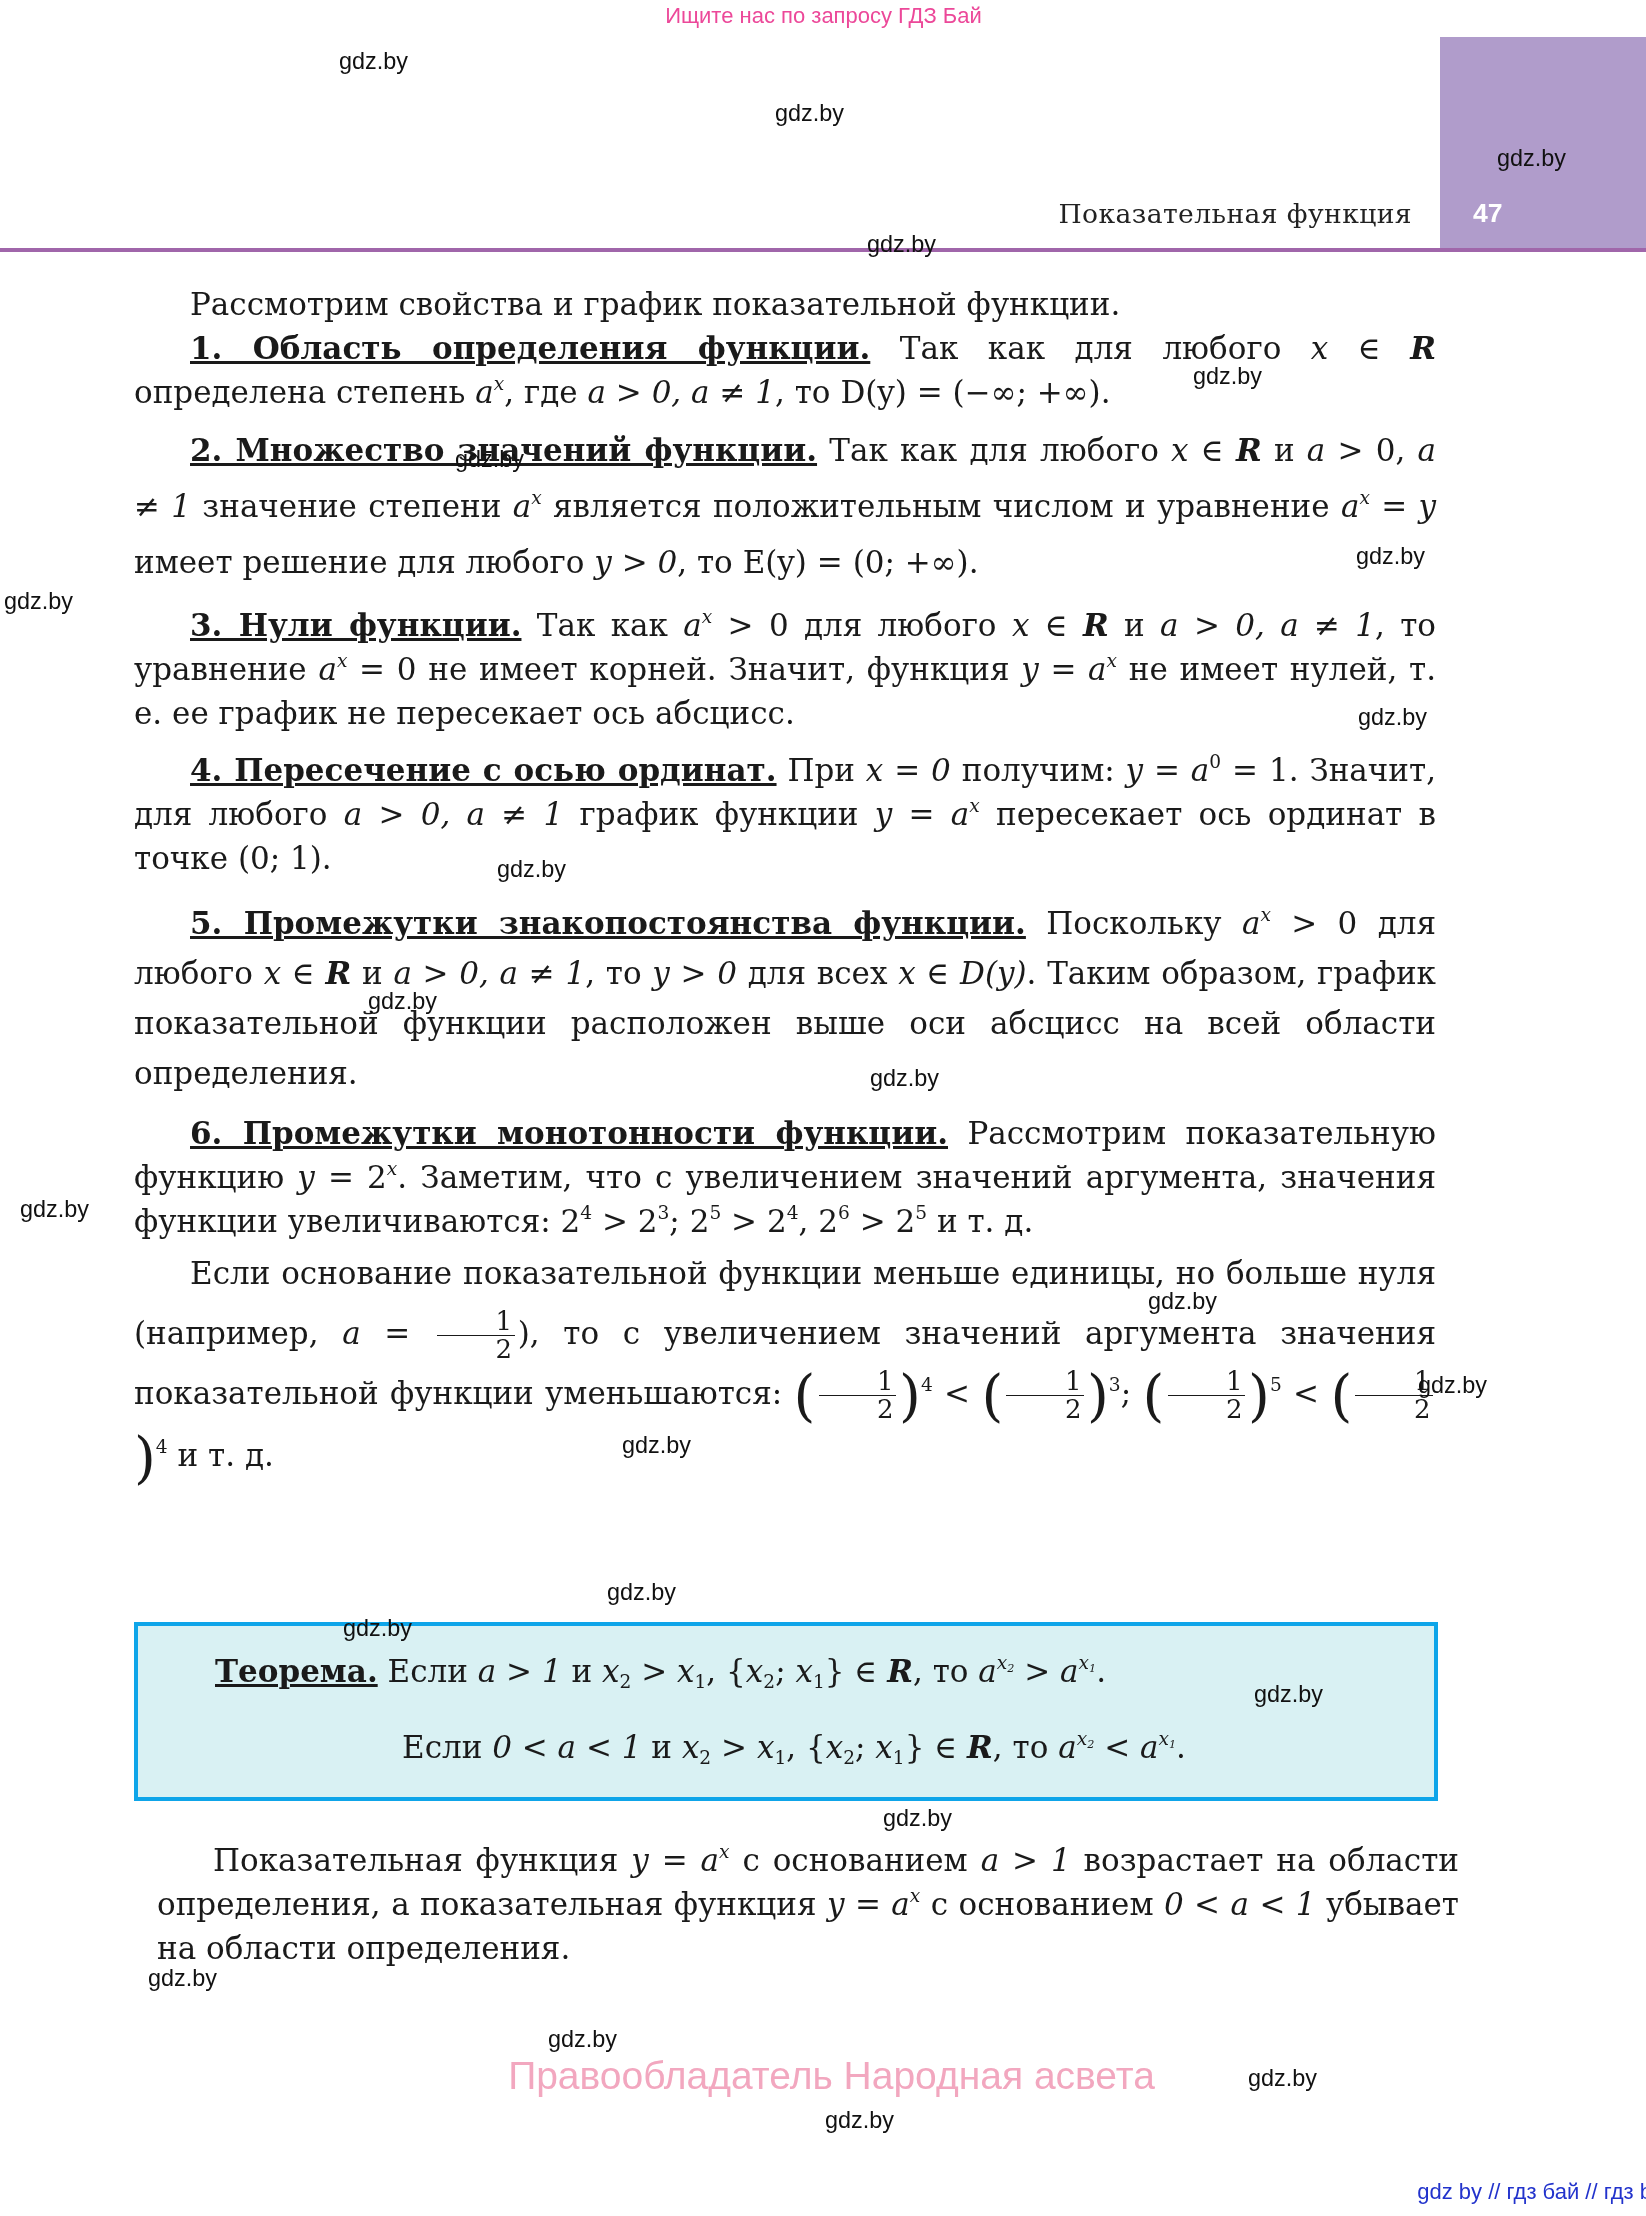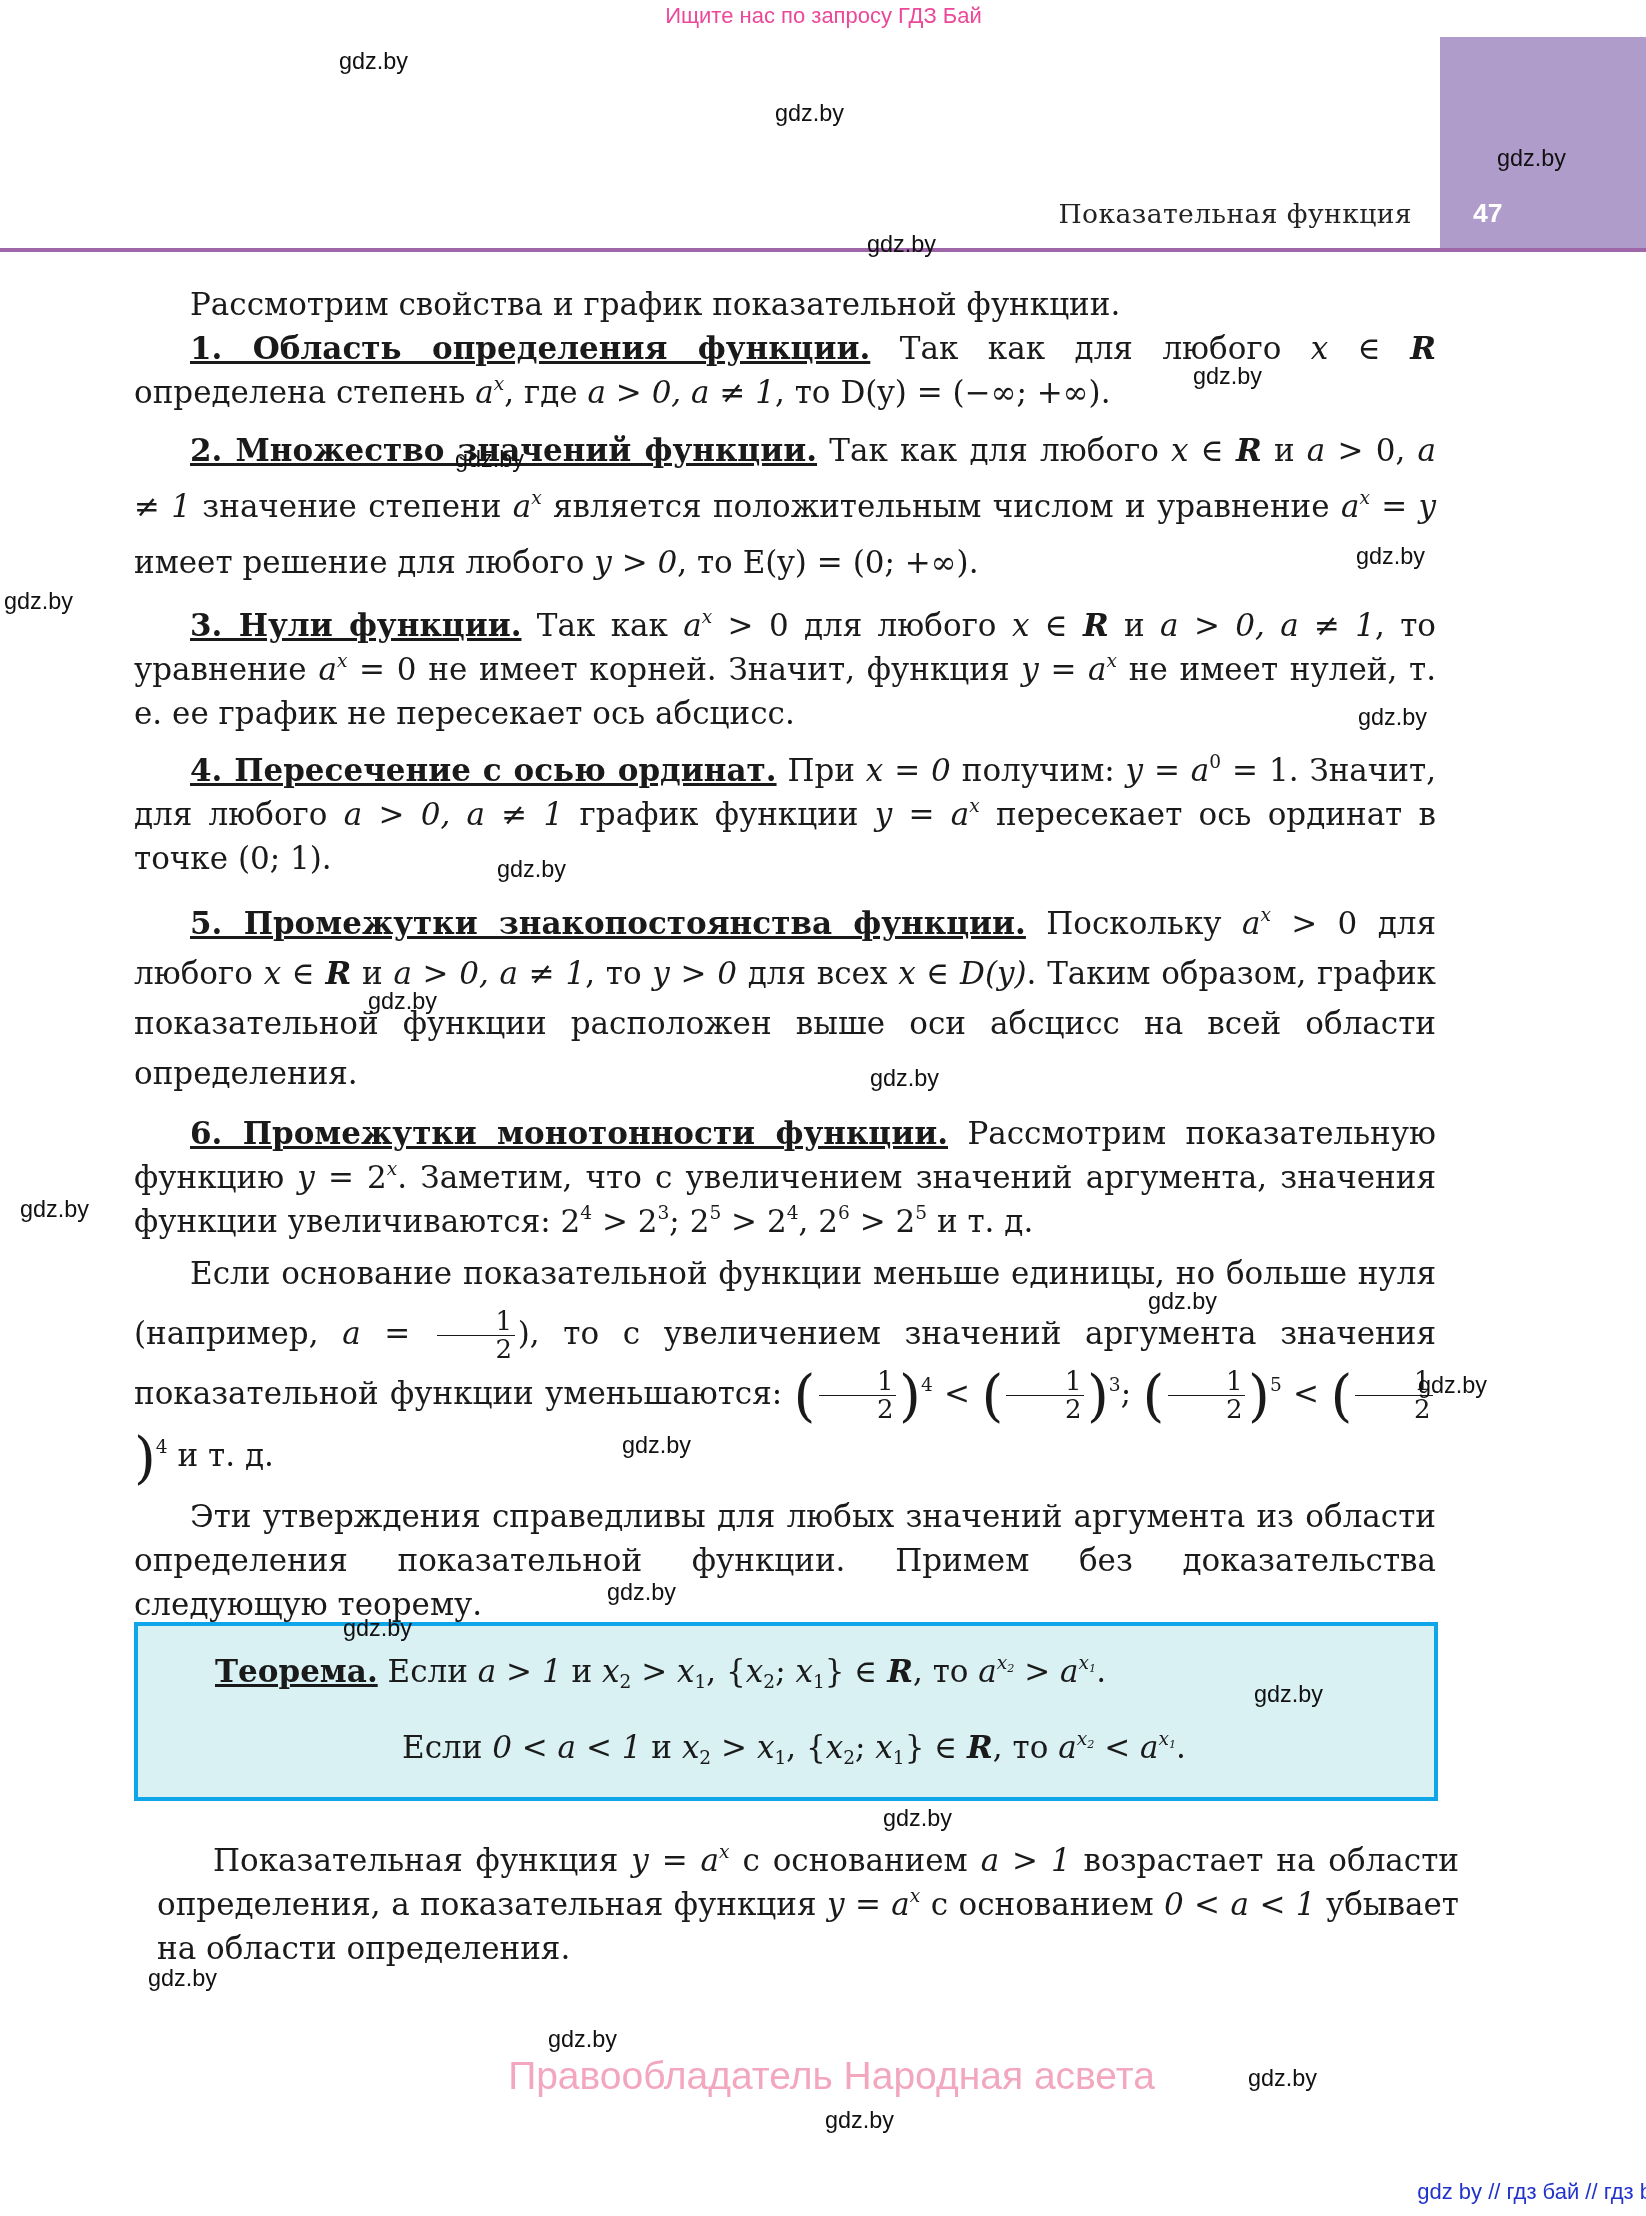--- a/index.html
+++ b/index.html
@@ -73,21 +73,20 @@
         <span class="num">1</span>
         <span>2</span>
       </span><span class="paren">)</span><sup>3</sup><span>; </span><span class="paren">(</span><span class="frac">
         <span class="num">1</span>
         <span>2</span>
       </span><span class="paren">)</span><sup>5</sup><span> &lt; </span><span class="paren">(</span><span class="frac">
         <span class="num">1</span>
         <span>2</span>
       </span><span class="paren">)</span><sup>4</sup><span> и т. д.</span></p>
 
-  <p class="p indent" style="margin-top:6.4px;"><span>Эти утверждения справедливы для любых значений аргумента из области определения показательной функции. Примем без доказательства следующую теорему.</span></p>
 </div>
 
 <div class="abs theorem">
   <div class="theorem-line" style="left:77px; top:27px;"><span class="b">Теорема.</span><span> Если </span><span class="m">a &gt; 1</span><span> и </span><span class="m">x</span><sub>2</sub><span> &gt; </span><span class="m">x</span><sub>1</sub><span>, </span><span>{</span><span class="m">x</span><sub>2</sub><span>; </span><span class="m">x</span><sub>1</sub><span>}</span><span> ∈ </span><span class="R">R</span><span>, </span><span>  то </span><span class="m">a</span><sup class="m"><span>x</span><sub>2</sub></sup><span> &gt; </span><span class="m">a</span><sup class="m"><span>x</span><sub>1</sub></sup><span>.</span></div>
   <div class="theorem-line" style="left:264px; top:103px;"><span>Если </span><span class="m">0  &lt;  a  &lt;  1</span><span> и </span><span class="m">x</span><sub>2</sub><span> &gt; </span><span class="m">x</span><sub>1</sub><span>, </span><span>{</span><span class="m">x</span><sub>2</sub><span>; </span><span class="m">x</span><sub>1</sub><span>}</span><span> ∈ </span><span class="R">R</span><span>, </span><span>  то </span><span class="m">a</span><sup class="m"><span>x</span><sub>2</sub></sup><span> &lt; </span><span class="m">a</span><sup class="m"><span>x</span><sub>1</sub></sup><span>.</span></div>
 </div>
 
 <div class="abs text" style="top:1838px;margin-left:23px;">
   <p class="p indent"><span>Показательная функция </span><span class="m">y = </span><span class="m">a</span><sup class="m">x</sup><span> с основанием </span><span class="m">a &gt; 1</span><span> возрастает на области определения, а показательная функция </span><span class="m">y = </span><span class="m">a</span><sup class="m">x</sup><span> с основанием </span><span class="m">0 &lt; a &lt; 1</span><span> убывает на области определения.</span></p>
 </div>

